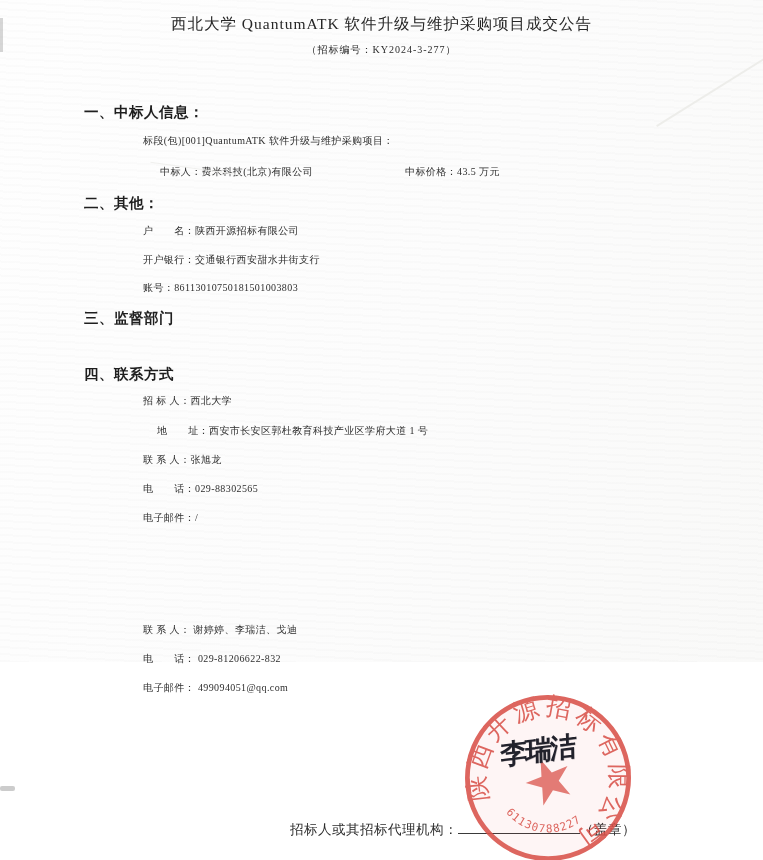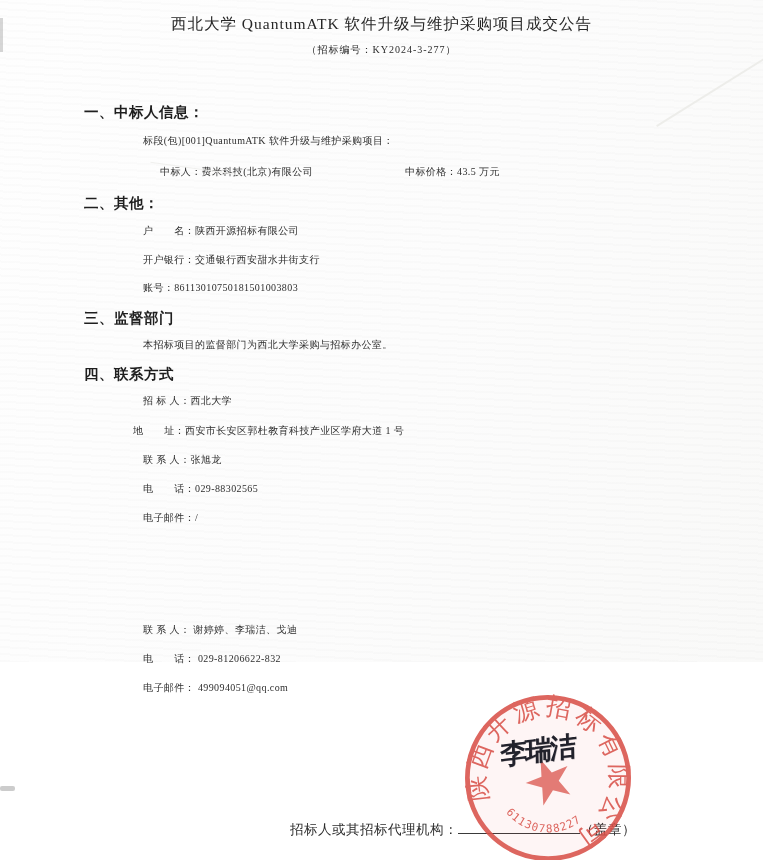--- a/index.html
+++ b/index.html
@@ -73,26 +73,25 @@
     <span class="abs" style="left:160px;top:0"><span class="lbl">中标人：</span><span>费米科技(北京)有限公司</span></span>
     <span class="abs" style="left:405px;top:0"><span class="lbl">中标价格：</span><span>43.5 万元</span></span>
   </div>
 
   <div class="abs heading" style="top:194px">二、其他：</div>
   <div class="abs body-line" style="left:143px;top:224px"><span>户　　名：</span><span>陕西开源招标有限公司</span></div>
   <div class="abs body-line" style="left:143px;top:253px"><span>开户银行：</span><span>交通银行西安甜水井街支行</span></div>
   <div class="abs body-line" style="left:143px;top:281px"><span>账号：</span><span>86113010750181501003803</span></div>
 
   <div class="abs heading" style="top:309px">三、监督部门</div>
-  <div class="abs body-line" style="left:143px;top:338px">本招标项目的监督部门为西北大学采购与招标办公室。</div>
 
   <div class="abs heading" style="top:365px">四、联系方式</div>
 
   <div class="abs body-line" style="left:143px;top:394px"><span>招 标 人：</span><span>西北大学</span></div>
-  <div class="abs body-line" style="left:133px;top:424px"><span>地　　址：</span><span>西安市长安区郭杜教育科技产业区学府大道 1 号</span></div>
+  <div class="abs body-line" style="left:157px;top:424px"><span>地　　址：</span><span>西安市长安区郭杜教育科技产业区学府大道 1 号</span></div>
   <div class="abs body-line" style="left:143px;top:453px"><span>联 系 人：</span><span>张旭龙</span></div>
   <div class="abs body-line" style="left:143px;top:482px"><span>电　　话：</span><span>029-88302565</span></div>
   <div class="abs body-line" style="left:143px;top:511px"><span>电子邮件：</span><span>/</span></div>
 
   <div class="abs body-line" style="left:143px;top:623px"><span>联 系 人：</span>&nbsp;<span>谢婷婷、李瑞洁、戈迪</span></div>
   <div class="abs body-line" style="left:143px;top:652px"><span>电　　话：</span>&nbsp;<span>029-81206622-832</span></div>
   <div class="abs body-line" style="left:143px;top:681px"><span>电子邮件：</span>&nbsp;<span>499094051@qq.com</span></div>
 
   <div class="abs footer-line" style="left:290px;top:820px">
     <span>招标人或其招标代理机构：</span><span class="underline-blank" style="width:122px"></span><span>（盖章）</span>

